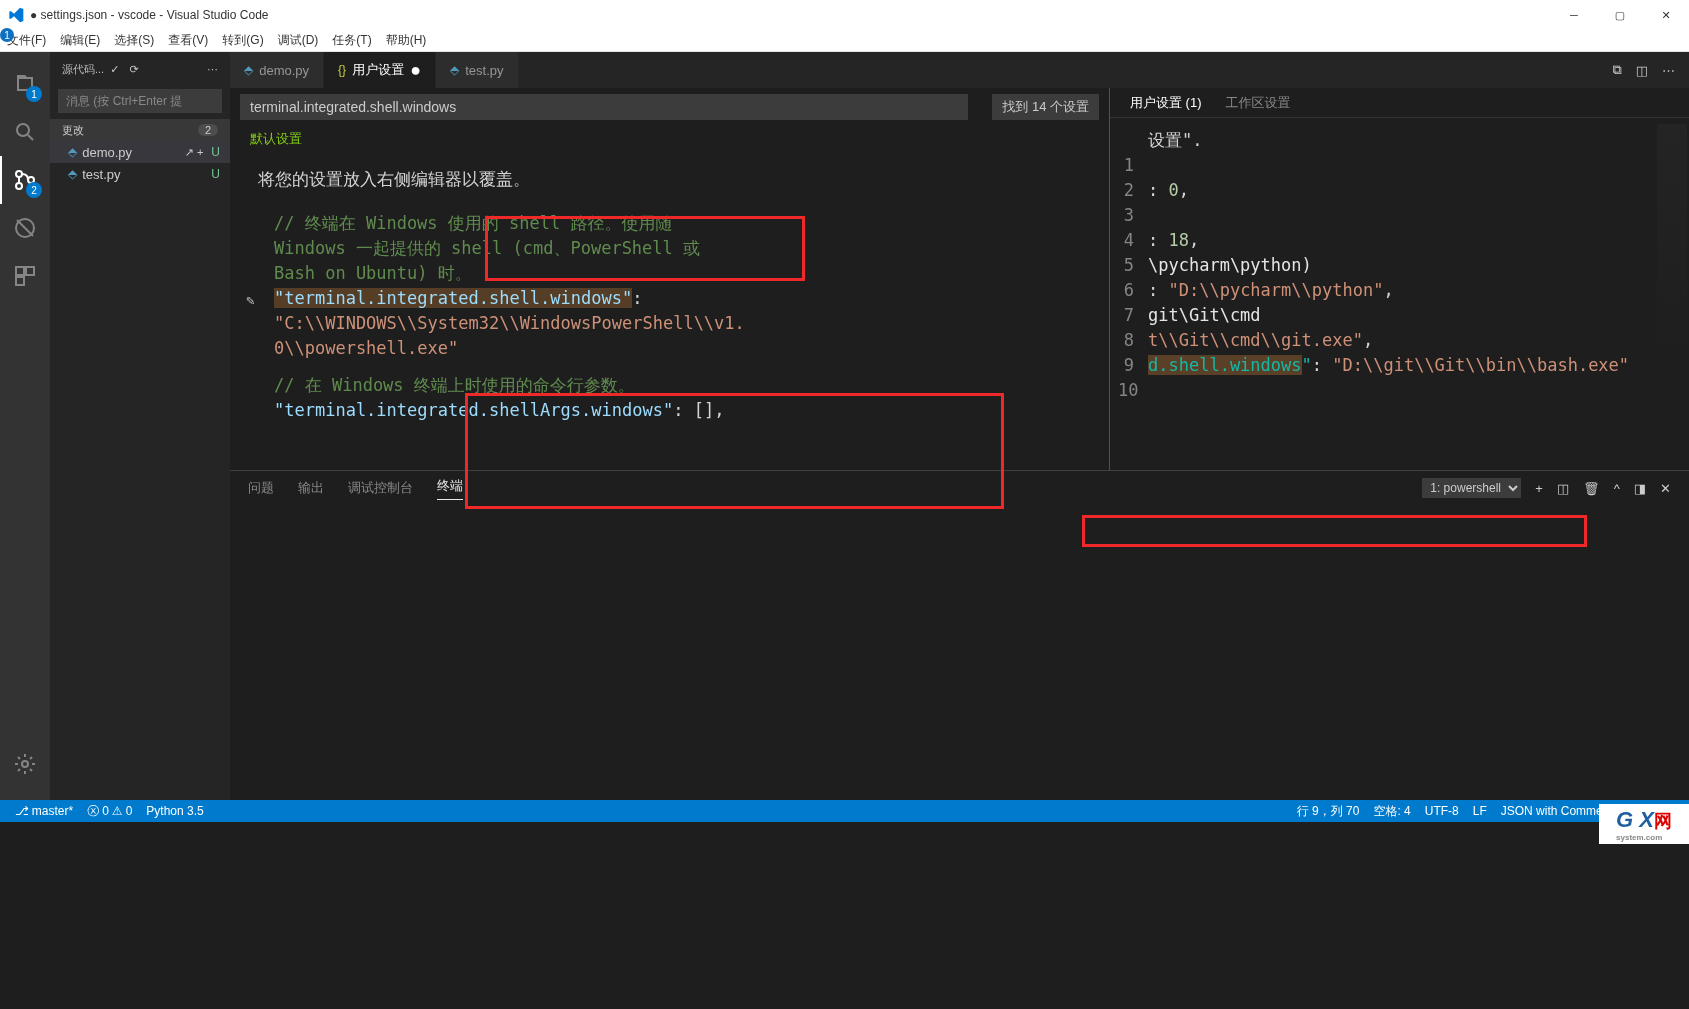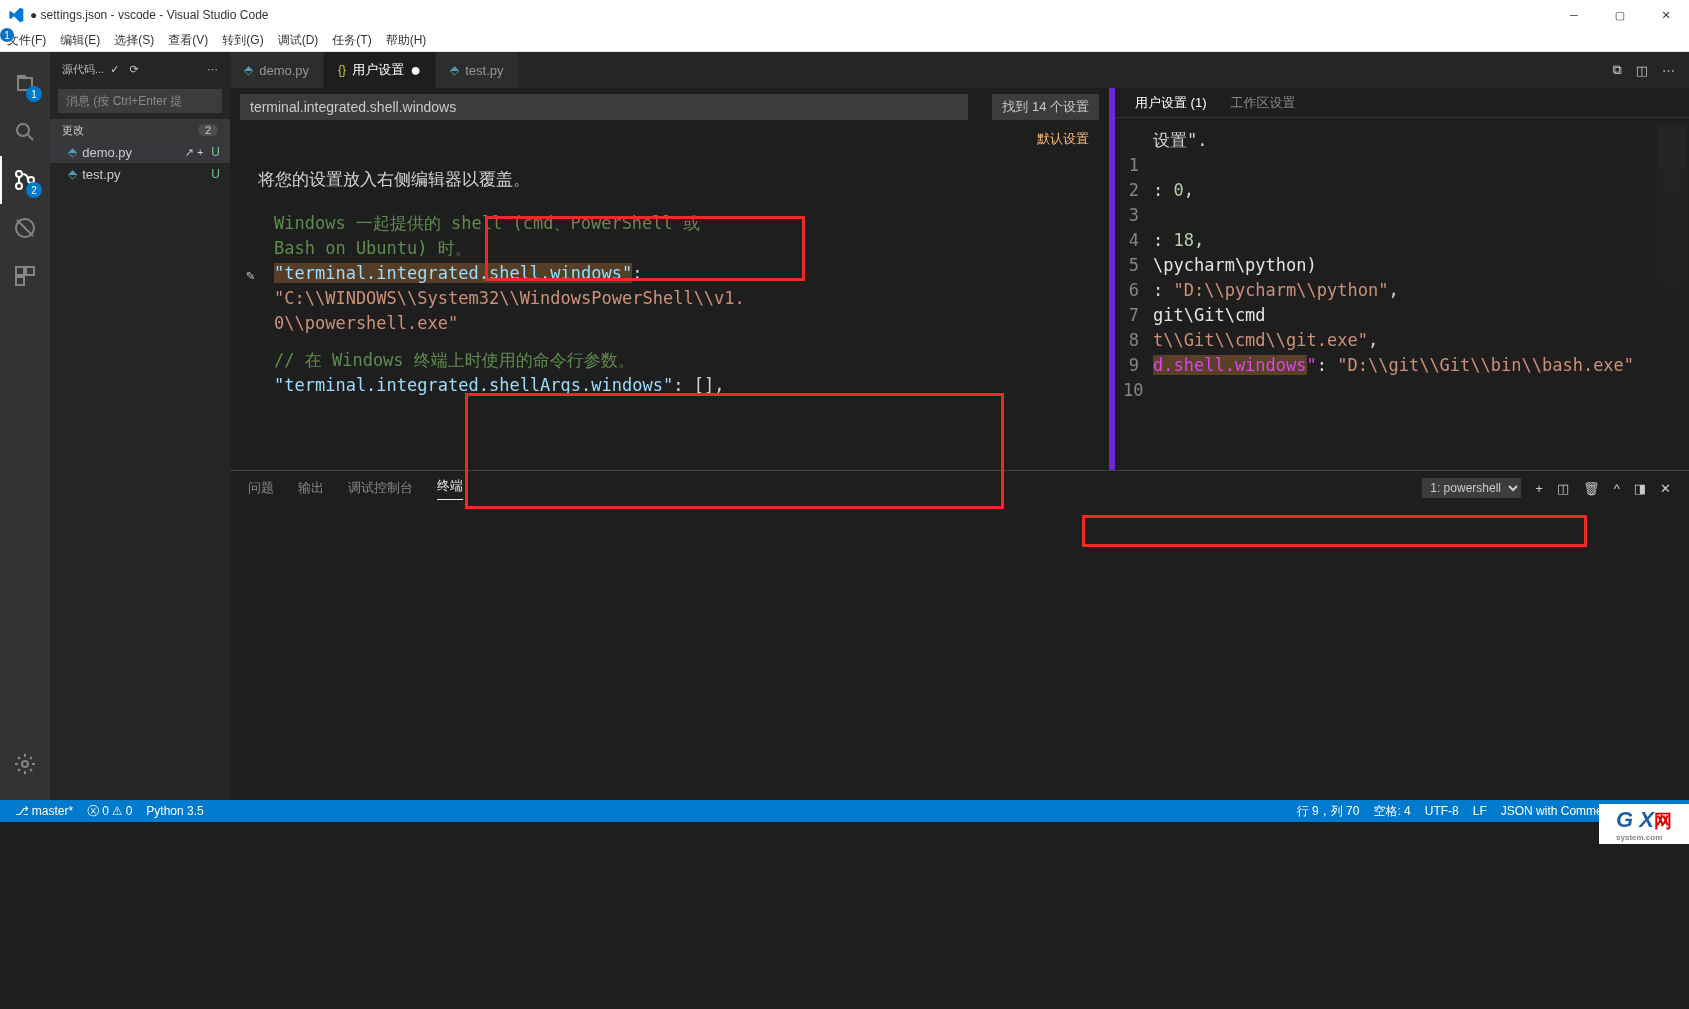--- a/index.html
+++ b/index.html
@@ -98,36 +98,36 @@
 .tab .tab-icon.py { color: #519aba; }
 .tab .tab-icon.json { color: #cbcb41; }
 .tab .dirty { color: #fff; font-size: 18px; }
 .tabs-actions {
   margin-left: auto; display: flex; align-items: center; gap: 14px;
   padding-right: 14px; color: #ccc;
 }
 
 .split-editor { flex: 1; display: flex; min-height: 0; }
 .left-pane { flex: 1; display: flex; flex-direction: column; background: #1e1e1e; min-width: 0; position: relative; }
-.right-pane { width: 580px; display: flex; flex-direction: column; background: #1e1e1e; border-left: 6px solid #6d28d9; position: relative; }
+.right-pane { width: 580px; display: flex; flex-direction: column; background: #1e1e1e; border-left: 1px solid #6d28d9; position: relative; }
 
 .search-row {
   height: 38px; background: #1e1e1e; display: flex; align-items: center;
   padding: 0 10px;
 }
 .search-input {
   flex: 1; height: 26px; background: #3c3c3c; color: #ccc; font-size: 14px;
   padding: 0 10px; display: flex; align-items: center; margin-right: 24px;
 }
 .search-result {
   background: #3c3c3c; color: #ccc; padding: 0 10px;
   height: 26px; display: flex; align-items: center; font-size: 13px;
 }
 .default-settings-label {
-  font-size: 13px; color: #fdba74; padding: 4px 20px; background: #1e1e1e; text-align: right;
+  font-size: 13px; color: #84cc16; padding: 4px 20px; background: #1e1e1e;
 }
 .hint-text {
   font-size: 17px; color: #d4d4d4; padding: 16px 20px 10px 28px;
 }
 .code-left {
   font-family: Consolas, monospace; font-size: 17px; line-height: 25px;
   padding: 10px 20px 10px 44px; position: relative; color: #d4d4d4;
 }
 .code-left .comment { color: #608b4e; }
 .code-left .key { color: #9cdcfe; }
@@ -144,21 +144,21 @@
 .right-tabs .rt.active { color: #fff; }
 .code-right {
   font-family: Consolas, monospace; font-size: 17px; line-height: 25px;
   padding: 10px 8px 10px 8px; color: #d4d4d4; display: flex;
 }
 .gutter { width: 30px; text-align: right; color: #858585; padding-right: 14px; }
 .gutter div { height: 25px; }
 .lines { flex: 1; overflow: hidden; }
 .lines div { height: 25px; white-space: pre; }
 .lines .comment { color: #e5e5e5; text-align: right; }
-.lines .key { color: #d946ef; margin-top: 6px; }
+.lines .key { color: #14b8a6; margin-top: 6px; }
 .lines .string { color: #ce9178; }
 .lines .num { color: #b5cea8; }
 .lines .highlight { background: rgba(100,70,40,0.85); }
 
 .minimap {
   position: absolute; right: 2px; top: 36px; width: 30px; height: 240px;
   background: linear-gradient(#2a2a2a 0%, #1e1e1e 100%); opacity: 0.5;
 }
 
 .redbox { border: 3px solid #ef2929; position: absolute; pointer-events: none; }
@@ -335,20 +335,21 @@
 
       <div class="split-editor" style="position:relative">
         <div class="left-pane">
           <div class="search-row">
             <div class="search-input">terminal.integrated.shell.windows</div>
             <div class="search-result">找到 14 个设置</div>
           </div>
           <div class="default-settings-label">默认设置</div>
           <div class="hint-text">将您的设置放入右侧编辑器以覆盖。</div>
           <div class="code-left">
+            <div class="row comment">// 终端在 Windows 使用的 shell 路径。使用随</div>
             <div class="row comment">Windows 一起提供的 shell (cmd、PowerShell 或</div>
             <div class="row comment">Bash on Ubuntu) 时。</div>
             <div class="row">
               <span class="edit-icon">✎</span>
               <span class="key highlight">"terminal.integrated.shell.windows"</span><span class="punct">:</span>
             </div>
             <div class="row"><span class="string">"C:\\WINDOWS\\System32\\WindowsPowerShell\\v1.</span></div>
             <div class="row"><span class="string">0\\powershell.exe"</span></div>
             <div class="row" style="height:12px"></div>
             <div class="row comment">// 在 Windows 终端上时使用的命令行参数。</div>

